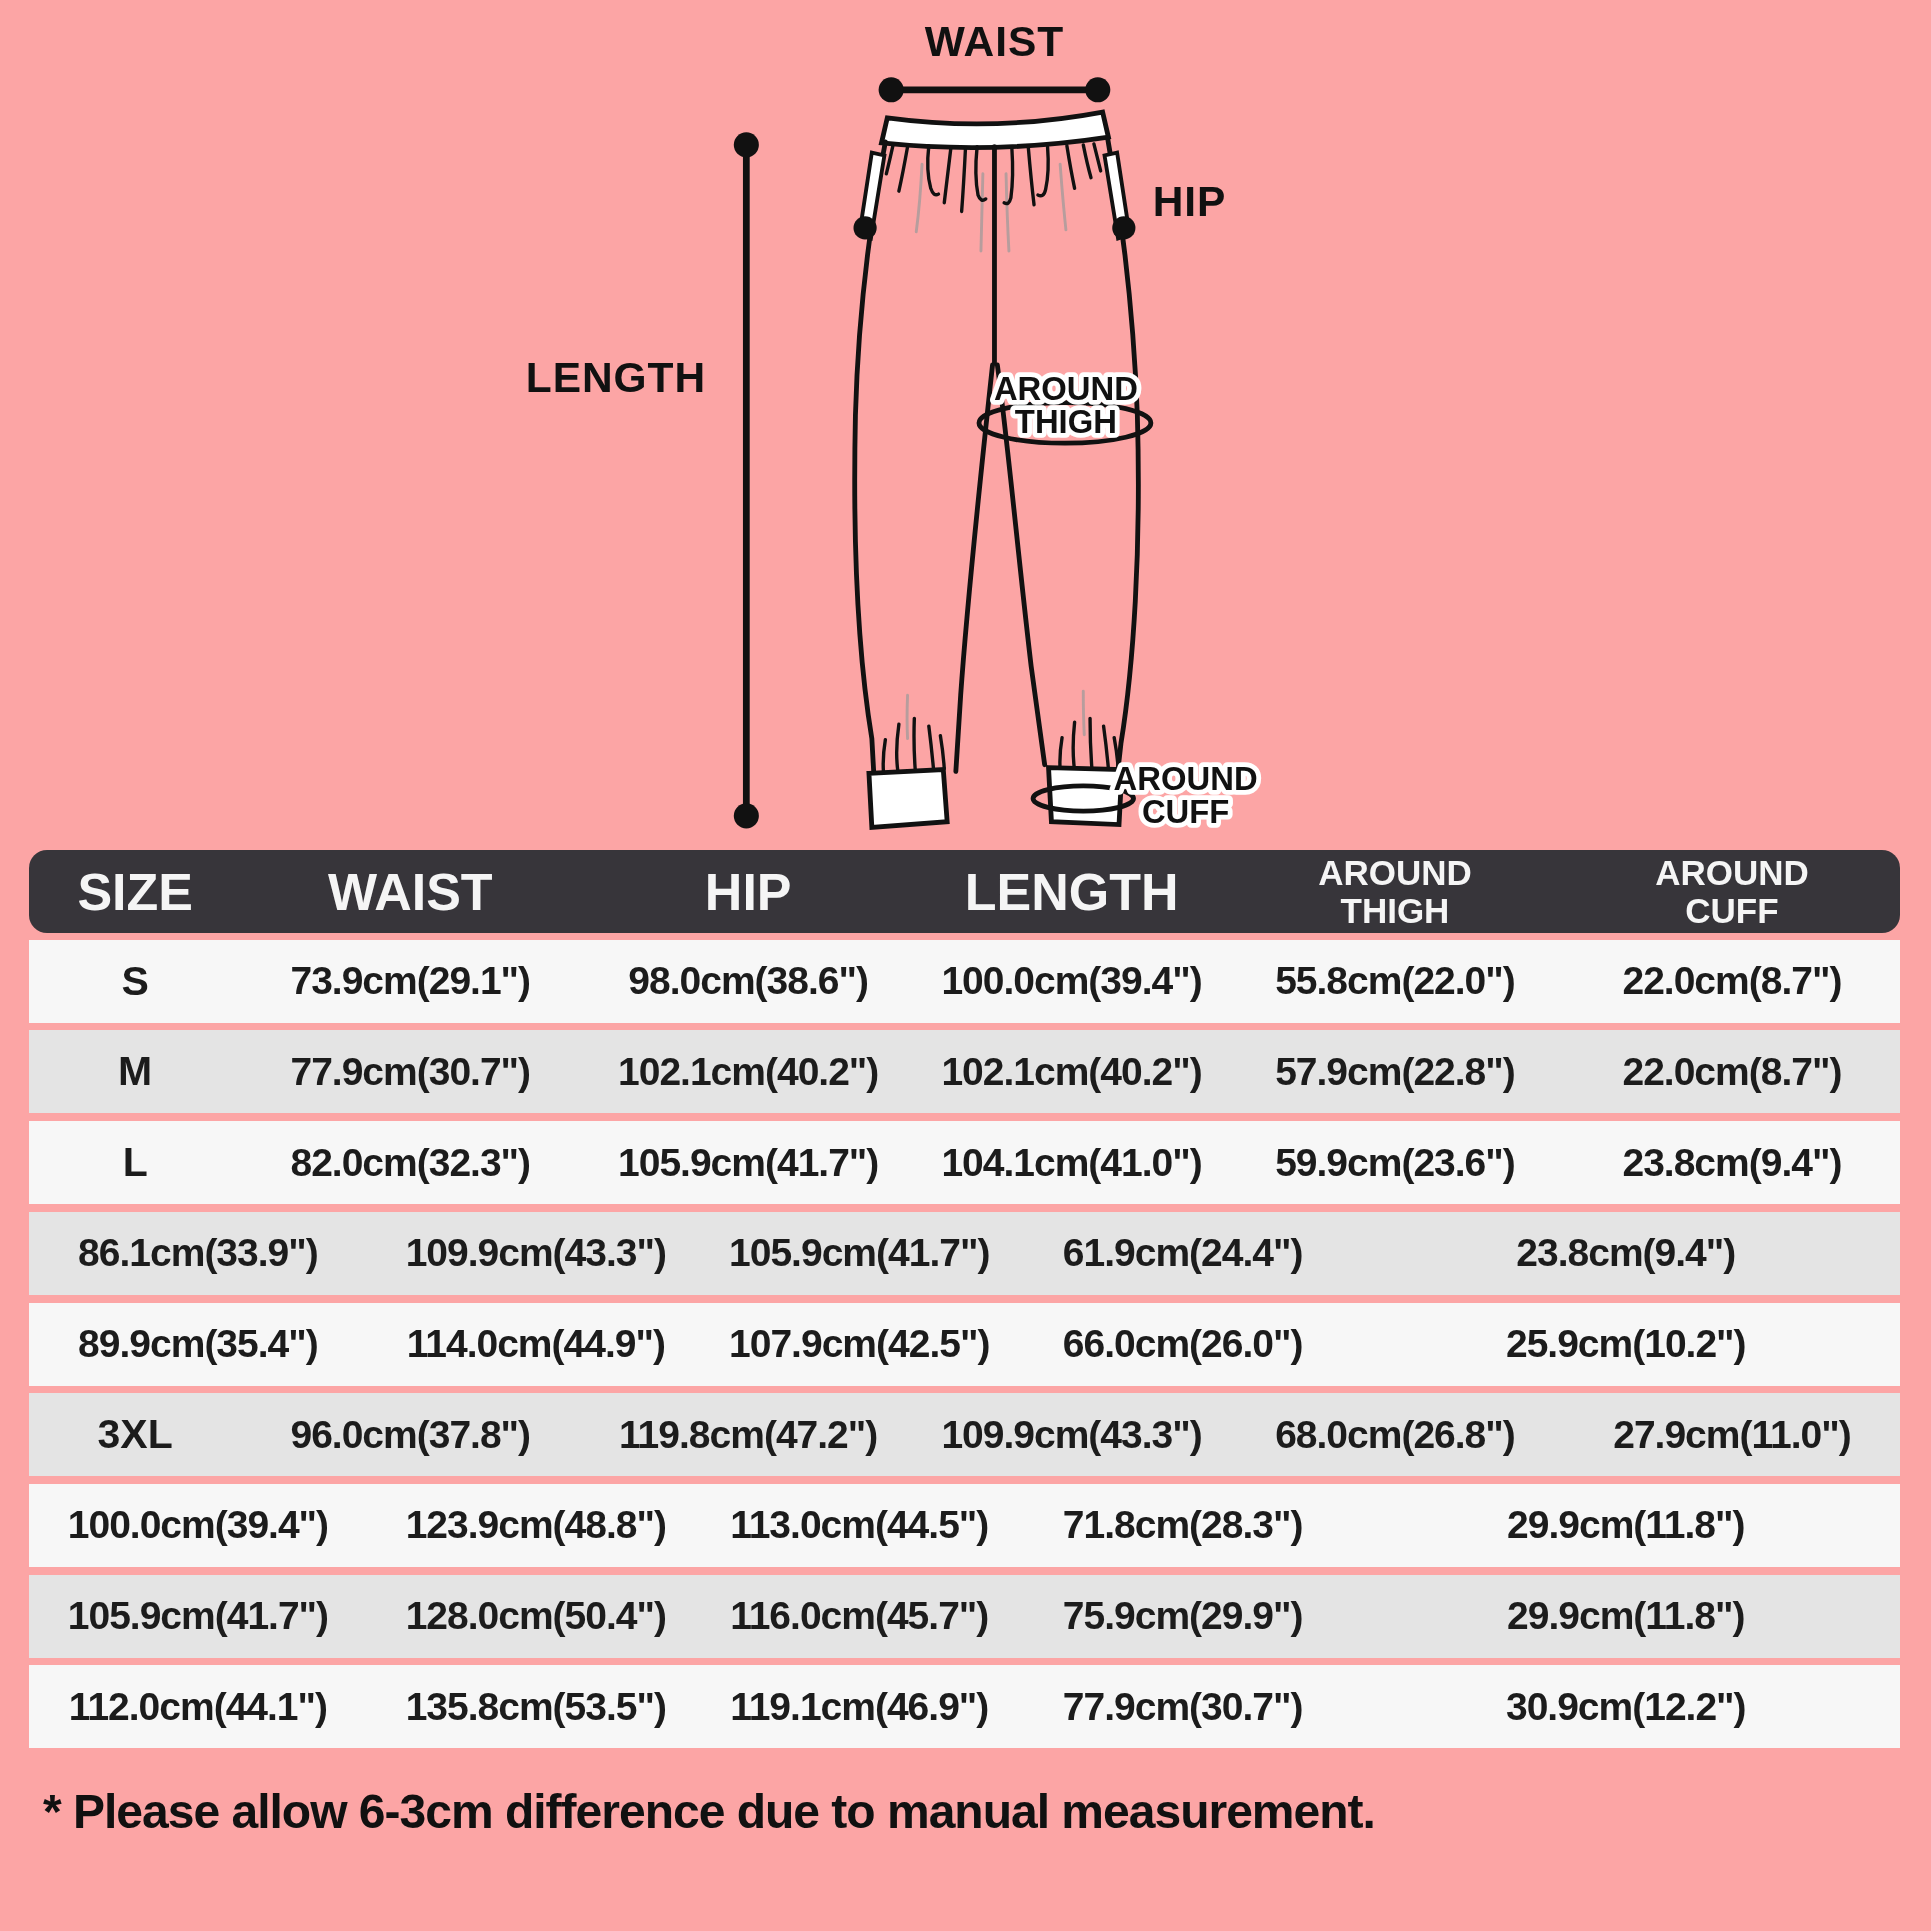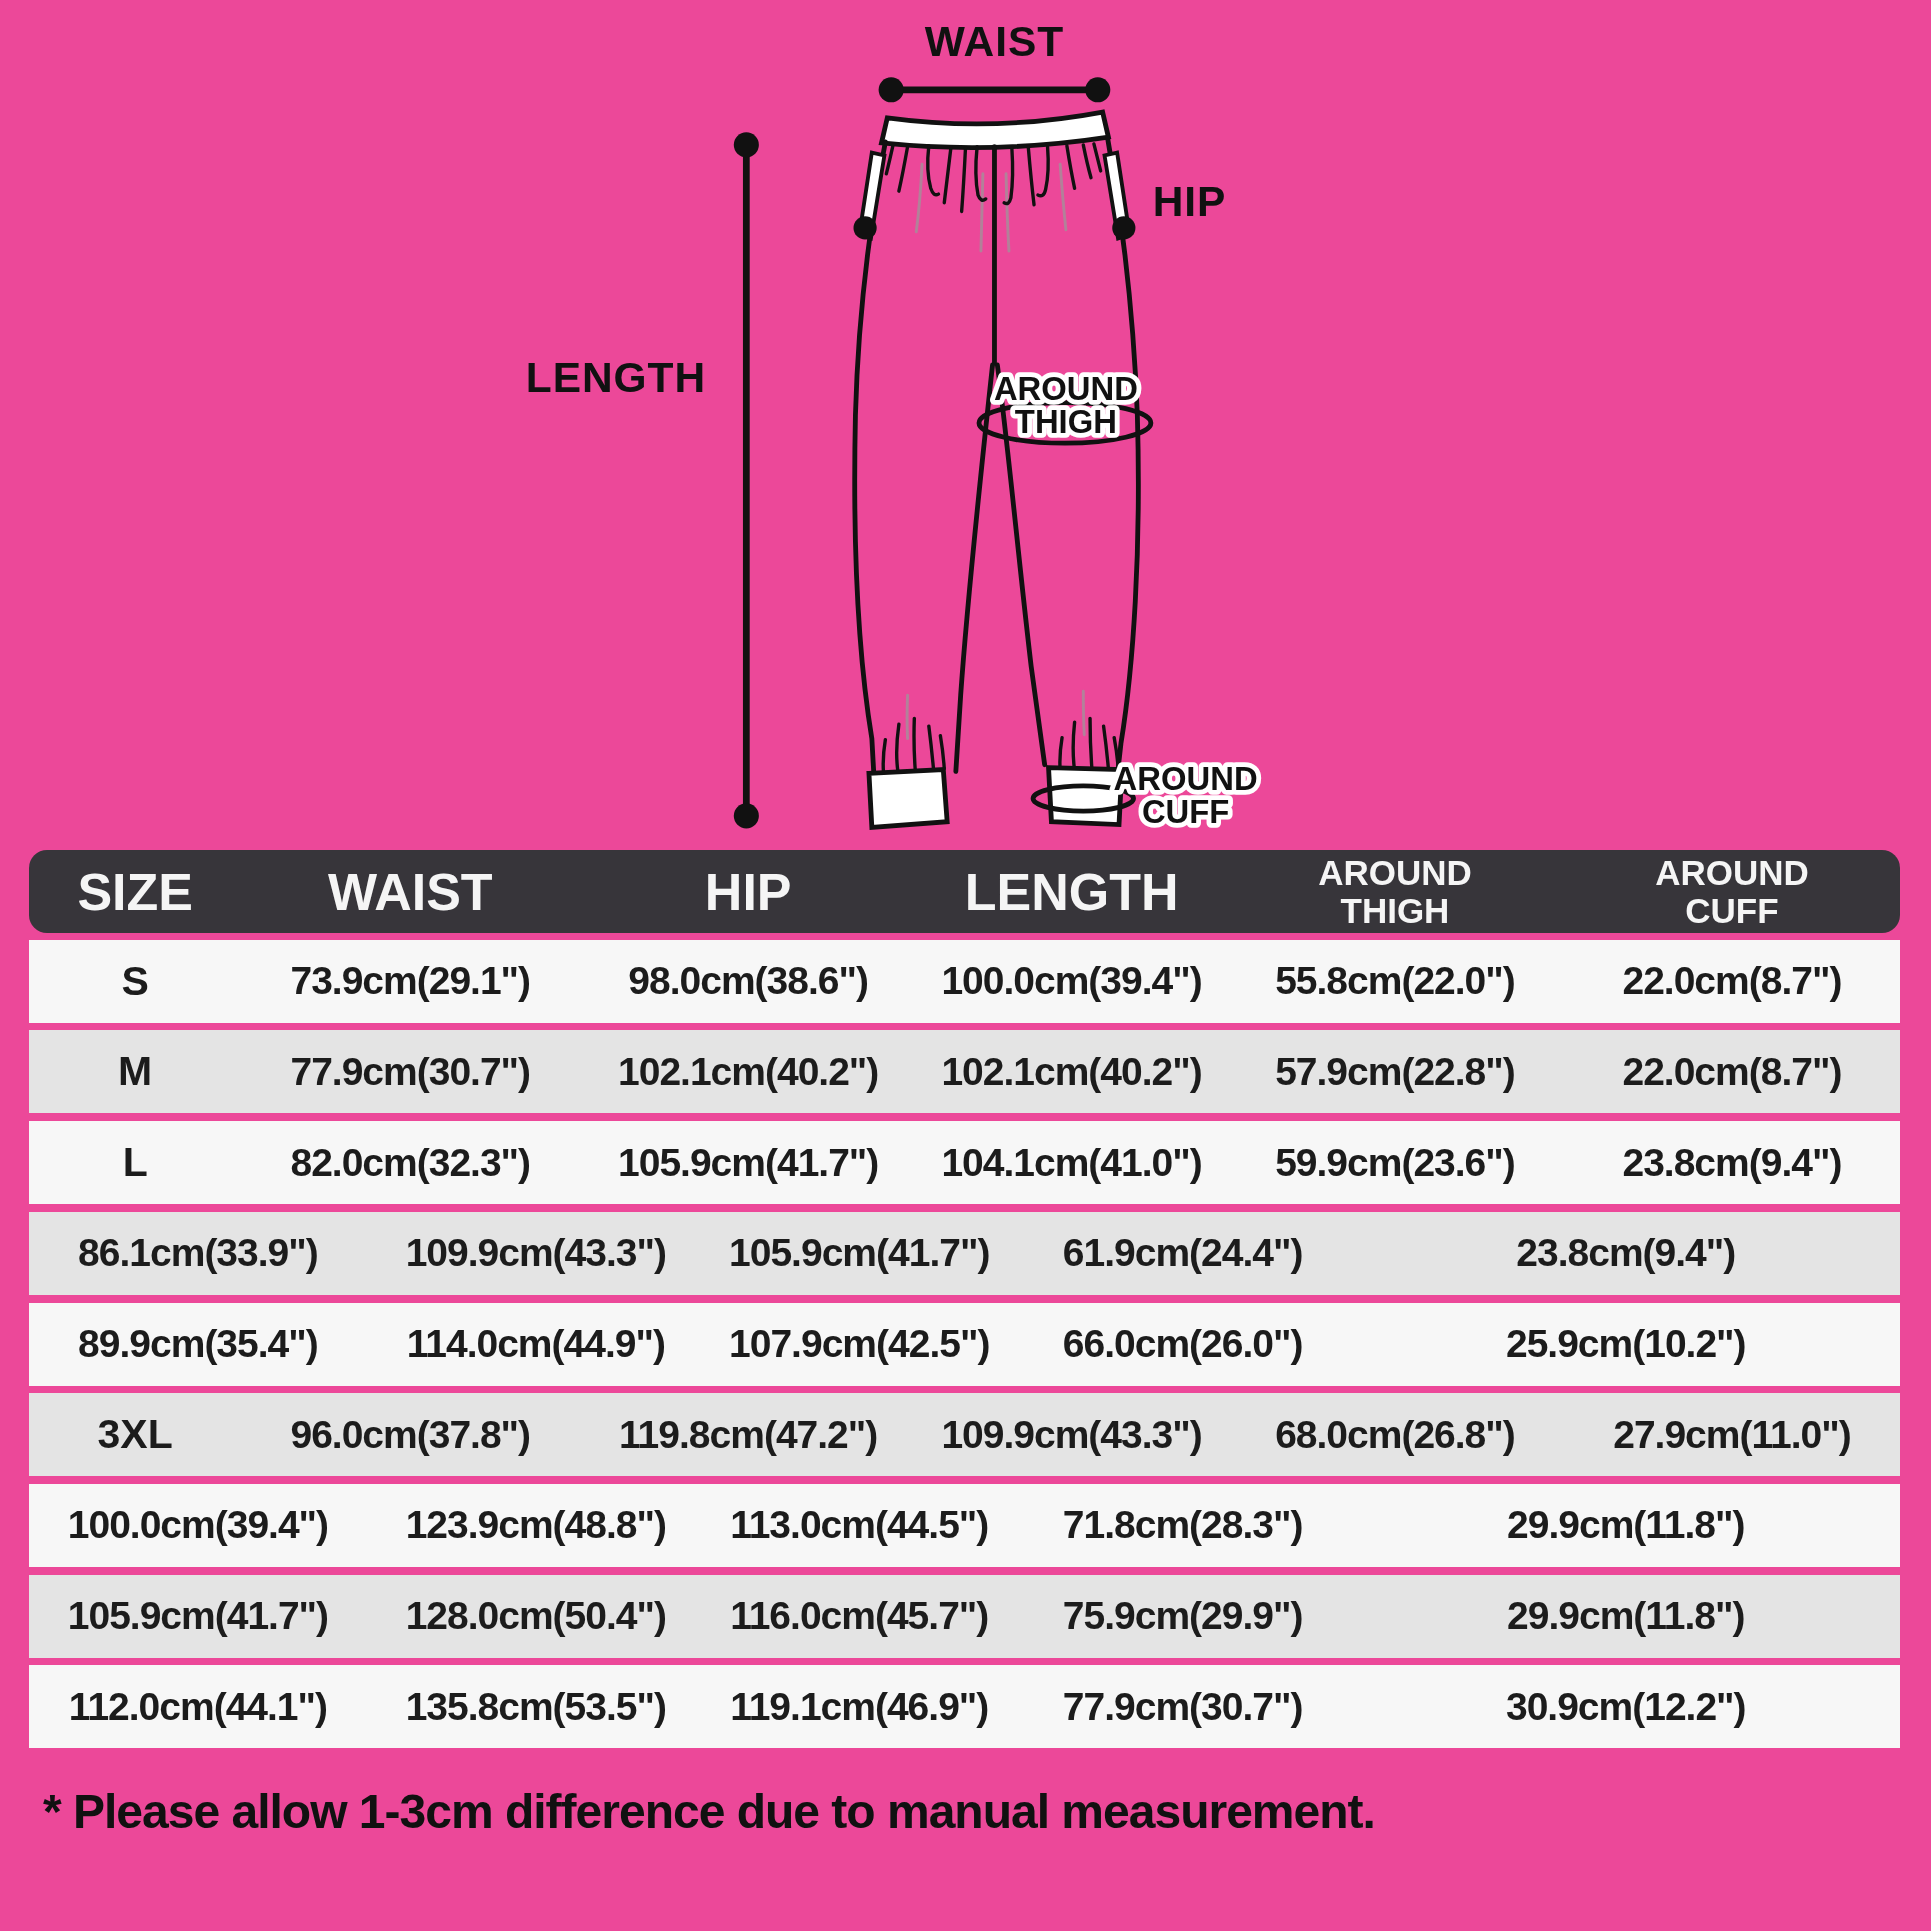--- a/index.html
+++ b/index.html
@@ -1,17 +1,17 @@
 <!DOCTYPE html>
 <html><head>
 <meta charset="utf-8">
 <style>
   html,body{margin:0;padding:0;background:#ffffff;}
   .sheet{
-    position:relative;width:1931px;height:1931px;background:#ec4899;overflow:hidden;
+    position:relative;width:1931px;height:1931px;background:#fca5a5;overflow:hidden;
     font-family:"Liberation Sans","DejaVu Sans",sans-serif;color:#1c1c1c;
   }
   
   .diagram-svg{position:absolute;left:0;top:0;}
   .diagram-svg text{font-family:"Liberation Sans","DejaVu Sans",sans-serif;font-weight:bold;fill:#111;}
   .lbl-big{font-size:44px;letter-spacing:1px;}
   .lbl-small{font-size:34px;}
   .halo{paint-order:stroke;stroke:#ffffff;stroke-width:10px;stroke-linejoin:round;}
   
   .size-table{position:absolute;left:29px;top:850px;width:1871px;}
@@ -226,16 +226,16 @@
     <div class="tr row light">
       <div class="td c1">112.0cm(44.1")</div>
       <div class="td c2">135.8cm(53.5")</div>
       <div class="td c3">119.1cm(46.9")</div>
       <div class="td c4">77.9cm(30.7")</div>
       <div class="td c5">30.9cm(12.2")</div>
     </div>
 
   </div>
 
-  <div class="footnote">* Please allow 1-3cm difference due to manual measurement.</div>
+  <div class="footnote">* Please allow 6-3cm difference due to manual measurement.</div>
 
 </div>
 
 
 </body></html>

